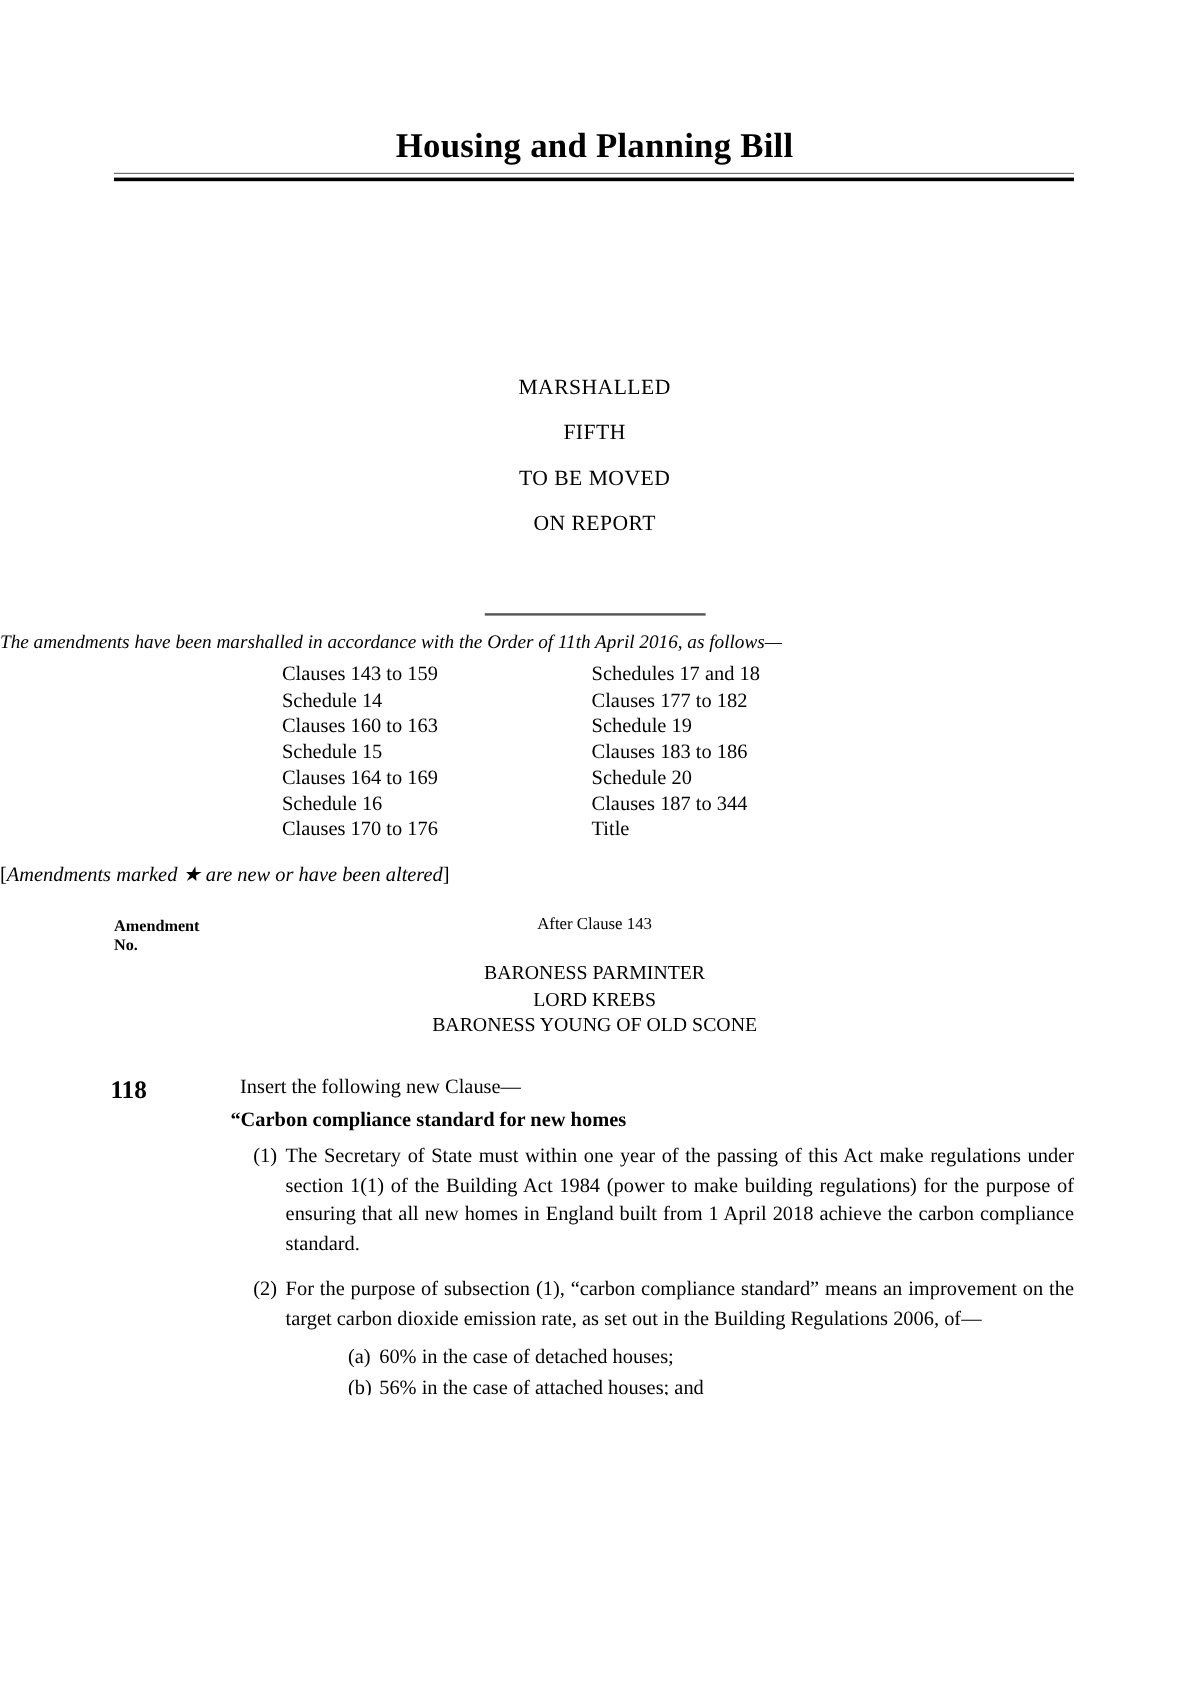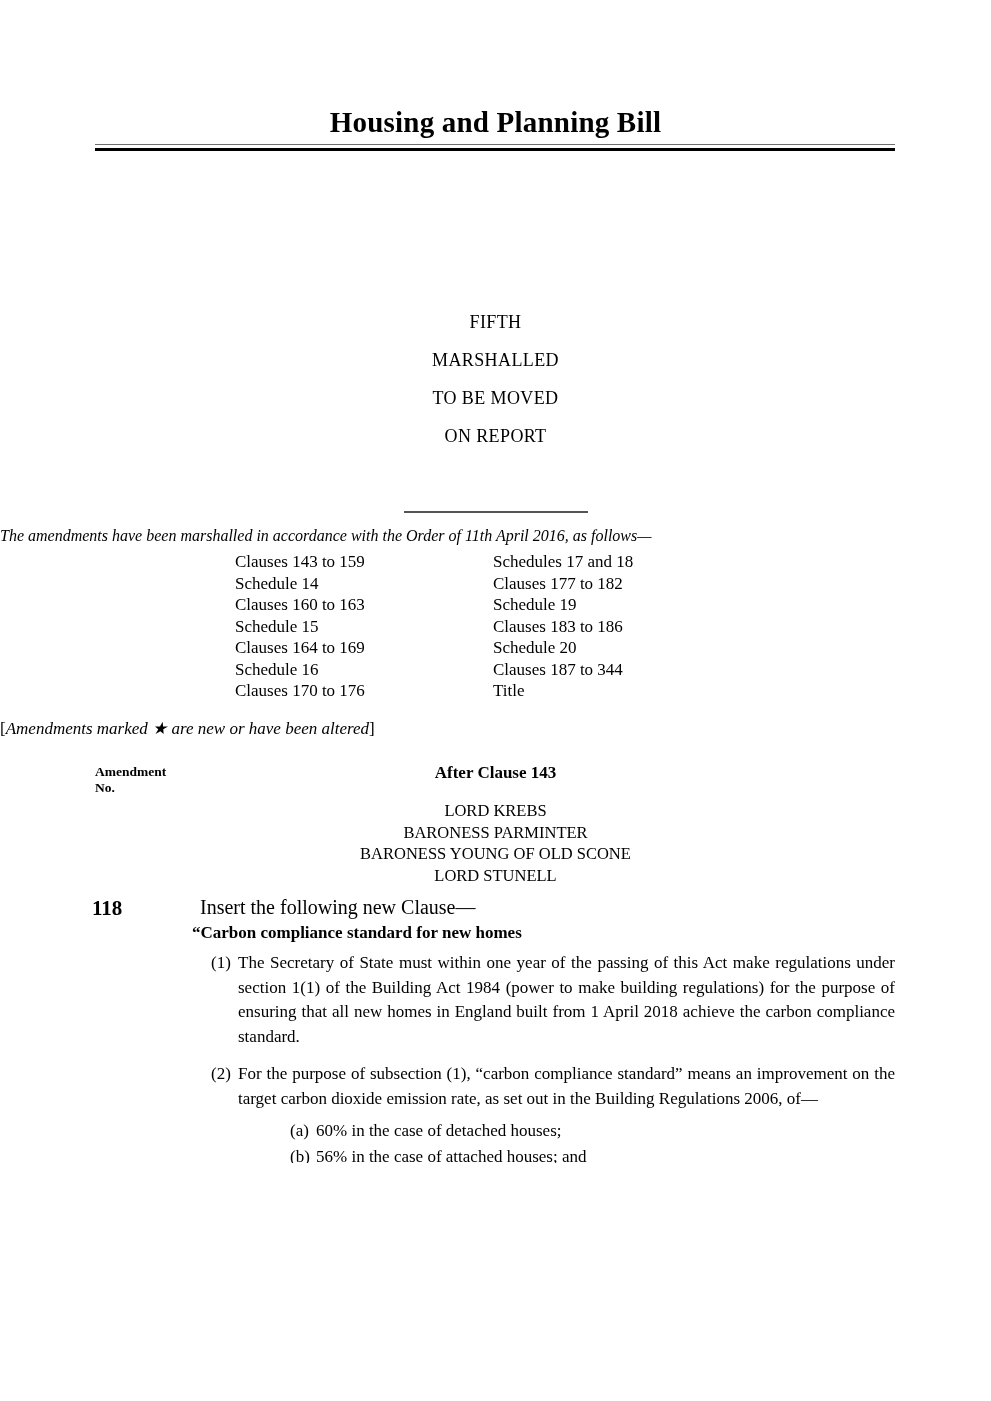--- a/index.html
+++ b/index.html
@@ -101,22 +101,22 @@
     font-size: 13.5px;
     font-weight: bold;
     line-height: 16px;
   }
   .section-heading {
     position: absolute;
     top: 763px;
     left: 0;
     width: 100%;
     text-align: center;
-    font-size: 17px;
-    font-weight: bold;
+    font-size: 14px;
+    font-weight: normal;
   }
   .movers {
     position: absolute;
     top: 800px;
     left: 0;
     width: 100%;
     text-align: center;
     font-size: 16.5px;
   }
   .movers .mover-line { line-height: 21.5px; }
@@ -124,21 +124,21 @@
     position: absolute;
     top: 896px;
     left: 92px;
     font-size: 21px;
     font-weight: bold;
   }
   .instruction {
     position: absolute;
     top: 896px;
     left: 200px;
-    font-size: 20px;
+    font-size: 17px;
   }
   .clause-title {
     position: absolute;
     top: 923px;
     left: 192px;
     font-size: 17px;
     font-weight: bold;
   }
   .clause-body {
     position: absolute;
@@ -186,22 +186,22 @@
 </style>
 </head>
 <body>
 
 <div class="page">
 
   <h1 class="title">Housing and Planning Bill</h1>
   <div class="double-rule"></div>
 
   <div class="caps-block">
+    <div class="caps-line">MARSHALLED</div>
     <div class="caps-line">FIFTH</div>
-    <div class="caps-line">MARSHALLED</div>
     <div class="caps-line">TO BE MOVED</div>
     <div class="caps-line">ON REPORT</div>
   </div>
 
   <div class="short-rule"></div>
 
   <p class="marshal-note">The amendments have been marshalled in accordance with the Order of 11th April 2016, as follows—</p>
 
   <div class="order-columns">
     <ul class="order-col-left">
@@ -227,24 +227,23 @@
   <p class="star-note"><span>[</span><span class="inner">Amendments marked ★ are new or have been altered</span><span>]</span></p>
 
   <div class="amendment-no-label">
     <div>Amendment</div>
     <div>No.</div>
   </div>
 
   <div class="section-heading">After Clause 143</div>
 
   <div class="movers">
+    <div class="mover-line">BARONESS PARMINTER</div>
     <div class="mover-line">LORD KREBS</div>
-    <div class="mover-line">BARONESS PARMINTER</div>
     <div class="mover-line">BARONESS YOUNG OF OLD SCONE</div>
-    <div class="mover-line">LORD STUNELL</div>
   </div>
 
   <div class="amendment-number">118</div>
   <div class="instruction">Insert the following new Clause—</div>
   <div class="clause-title">“Carbon compliance standard for new homes</div>
 
   <div class="clause-body">
     <div class="subsection">
       <span class="subnum">(1)</span>
       <span>The Secretary of State must within one year of the passing of this Act make regulations under section 1(1) of the Building Act 1984 (power to make building regulations) for the purpose of ensuring that all new homes in England built from 1 April 2018 achieve the carbon compliance standard.</span>

